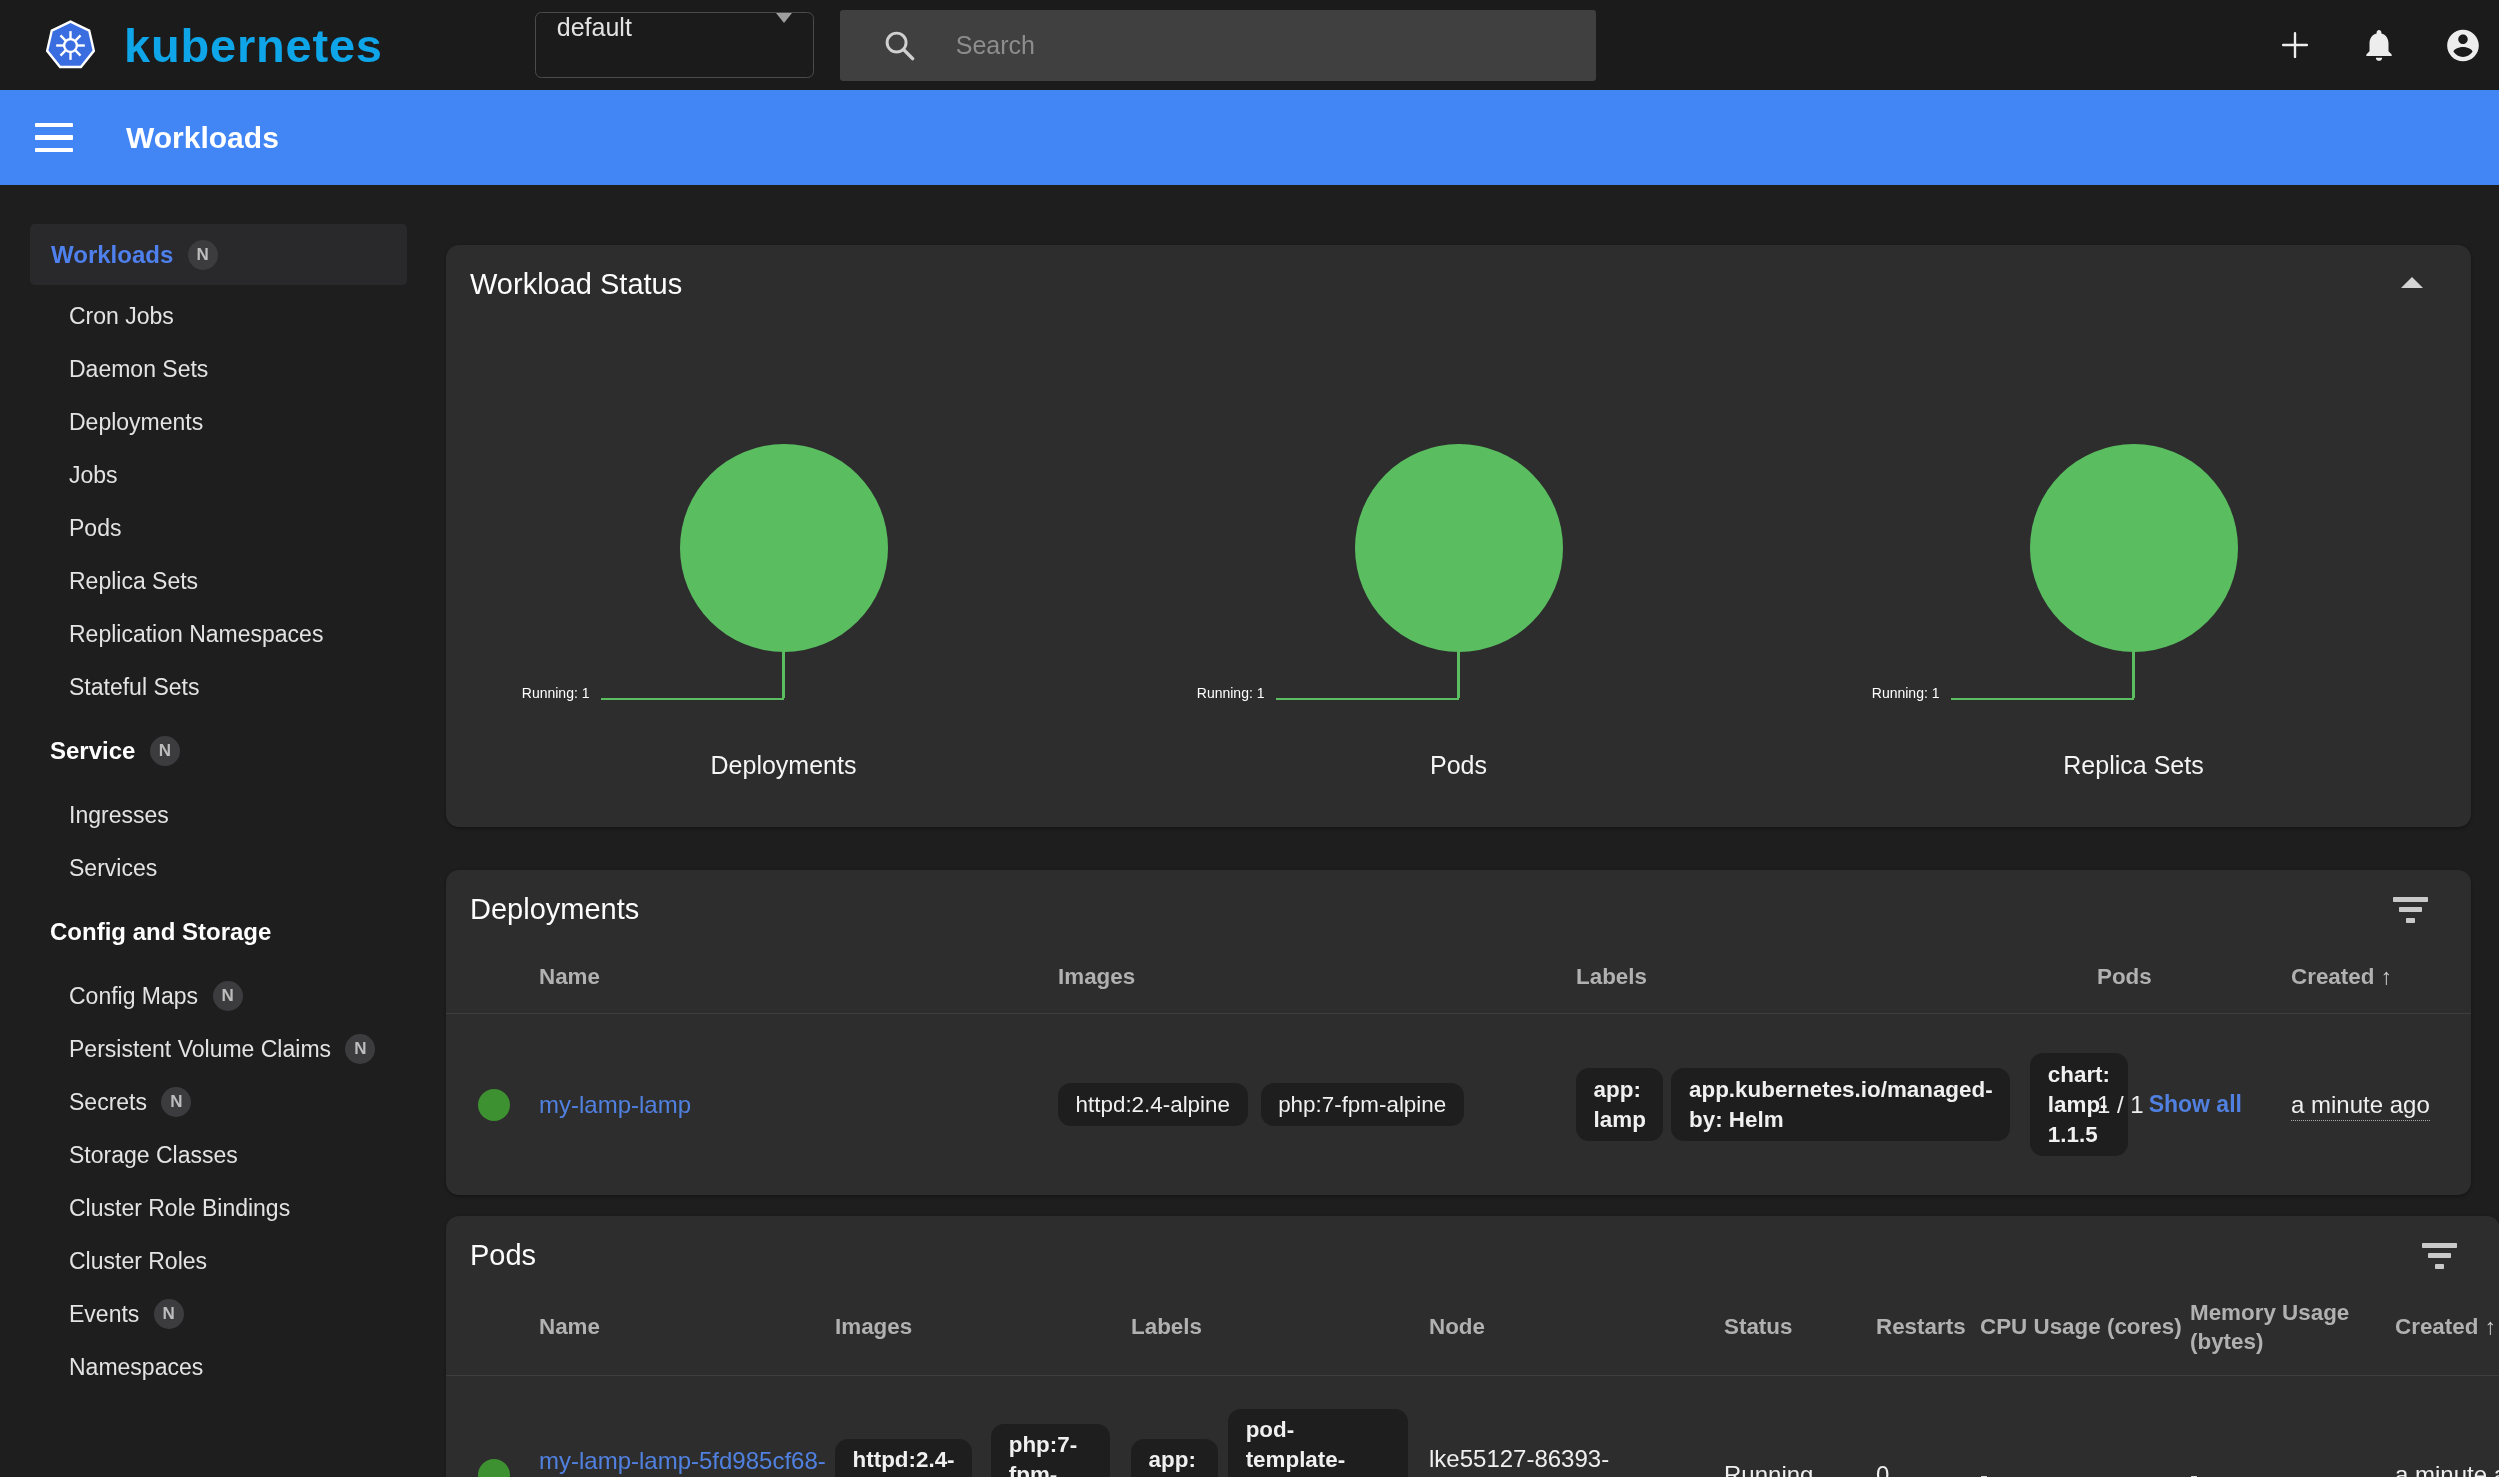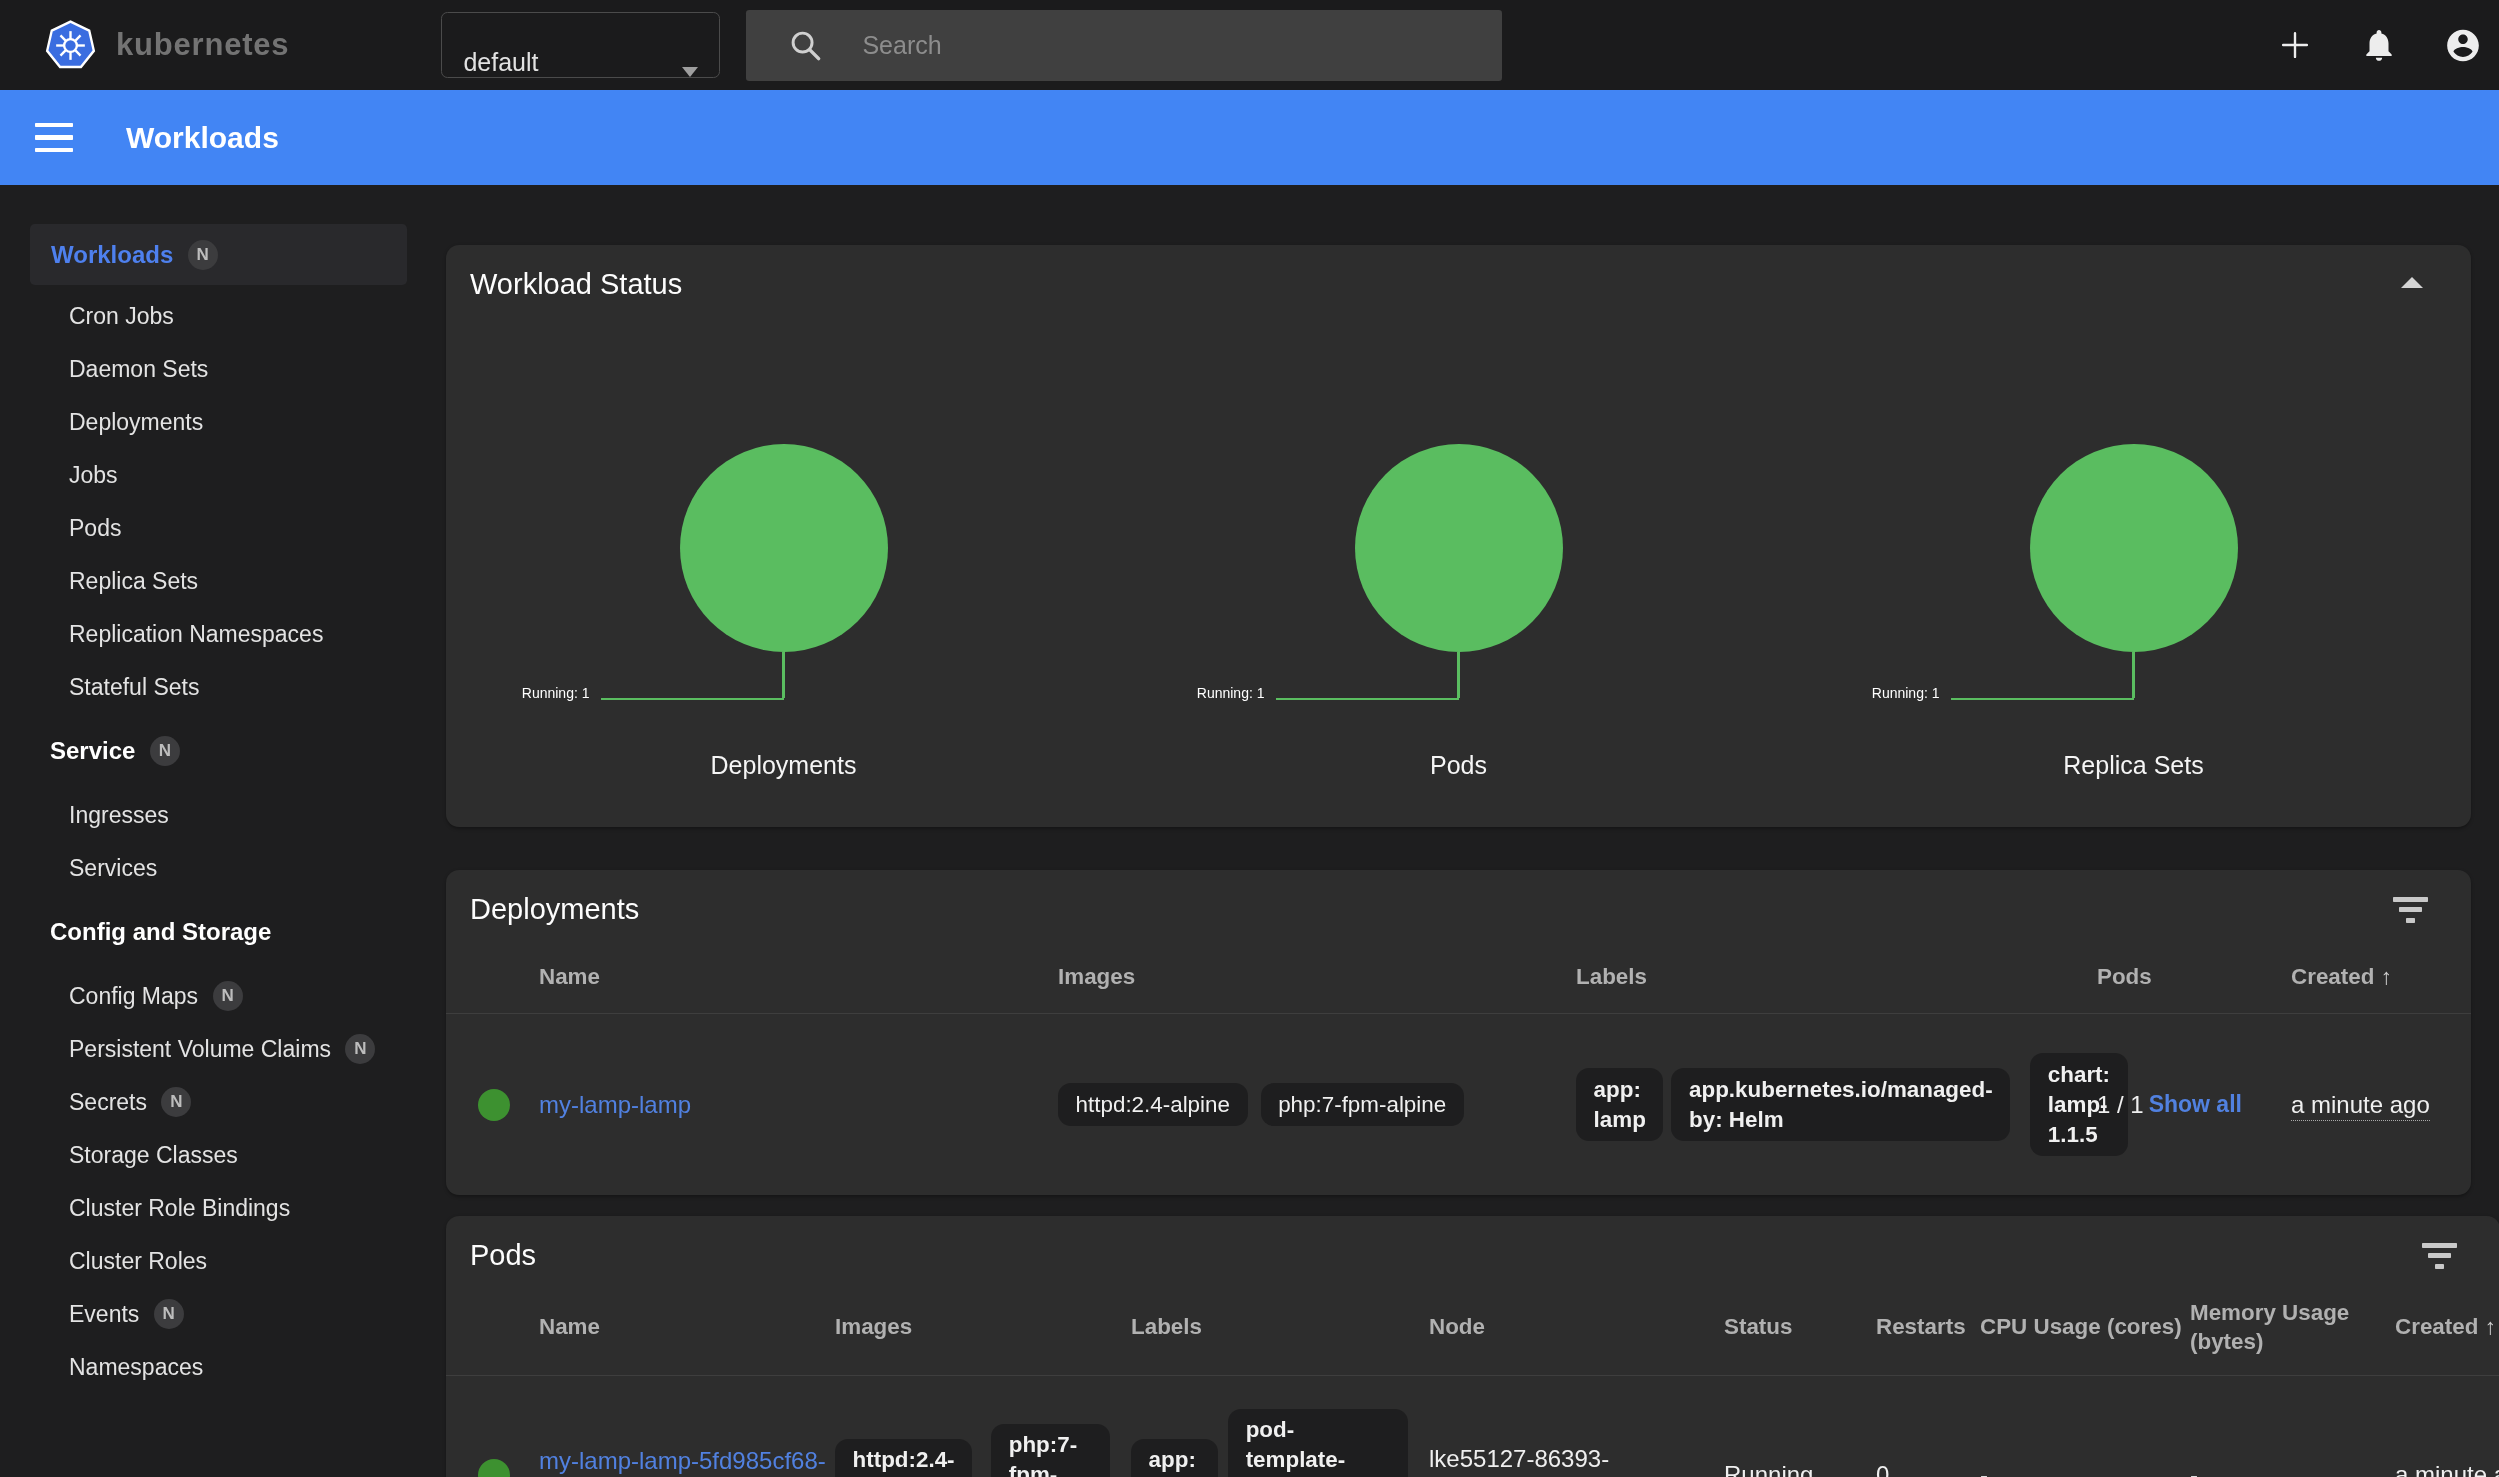--- a/index.html
+++ b/index.html
@@ -3,23 +3,23 @@
 <meta charset="utf-8">
 <style>
   html,body{margin:0;padding:0;background:#161616;}
   #app{position:relative;width:2500px;height:1477px;overflow:hidden;
        background:#1e1e1f;font-family:"Liberation Sans",sans-serif;color:#eee;}
 
   
   .topbar{position:absolute;top:0;left:0;width:100%;height:90px;background:#1b1b1c;
           display:flex;align-items:center;}
   .logo{display:flex;align-items:center;margin-left:45px;}
-  .logo-text{font-size:31px;font-weight:bold;color:#737373;margin-left:20px;letter-spacing:0.8px;}
+  .logo-text{font-size:47px;font-weight:bold;color:#0ea5e9;margin-left:28px;letter-spacing:0.8px;}
   .ns-box{margin-left:152px;width:279px;height:66px;border:1.6px solid #4b4b4b;border-radius:6.4px;
-          display:flex;align-items:flex-end;padding:0 21px;box-sizing:border-box;cursor:pointer;}
+          display:flex;align-items:flex-start;padding:0 21px;box-sizing:border-box;cursor:pointer;}
   .ns-value{font-size:25px;color:#e2e2e2;}
   .caret-down{margin-left:auto;width:0;height:0;border-left:8.8px solid transparent;
               border-right:8.8px solid transparent;border-top:10.4px solid #9e9e9e;}
   .searchbox{margin-left:26px;width:756px;height:71px;background:#404040;border-radius:3.2px;
              display:flex;align-items:center;padding-left:42px;box-sizing:border-box;}
   .searchbox input{background:transparent;border:none;outline:none;color:#cfcfcf;
                    font-size:25px;margin-left:37px;width:561px;font-family:"Liberation Sans",sans-serif;}
   .searchbox input::placeholder{color:#8d8d8d;}
   .top-actions{margin-left:auto;display:flex;align-items:center;gap:46px;margin-right:17.6px;}
   .icon-btn{width:38px;height:38px;display:flex;align-items:center;justify-content:center;cursor:pointer;}

